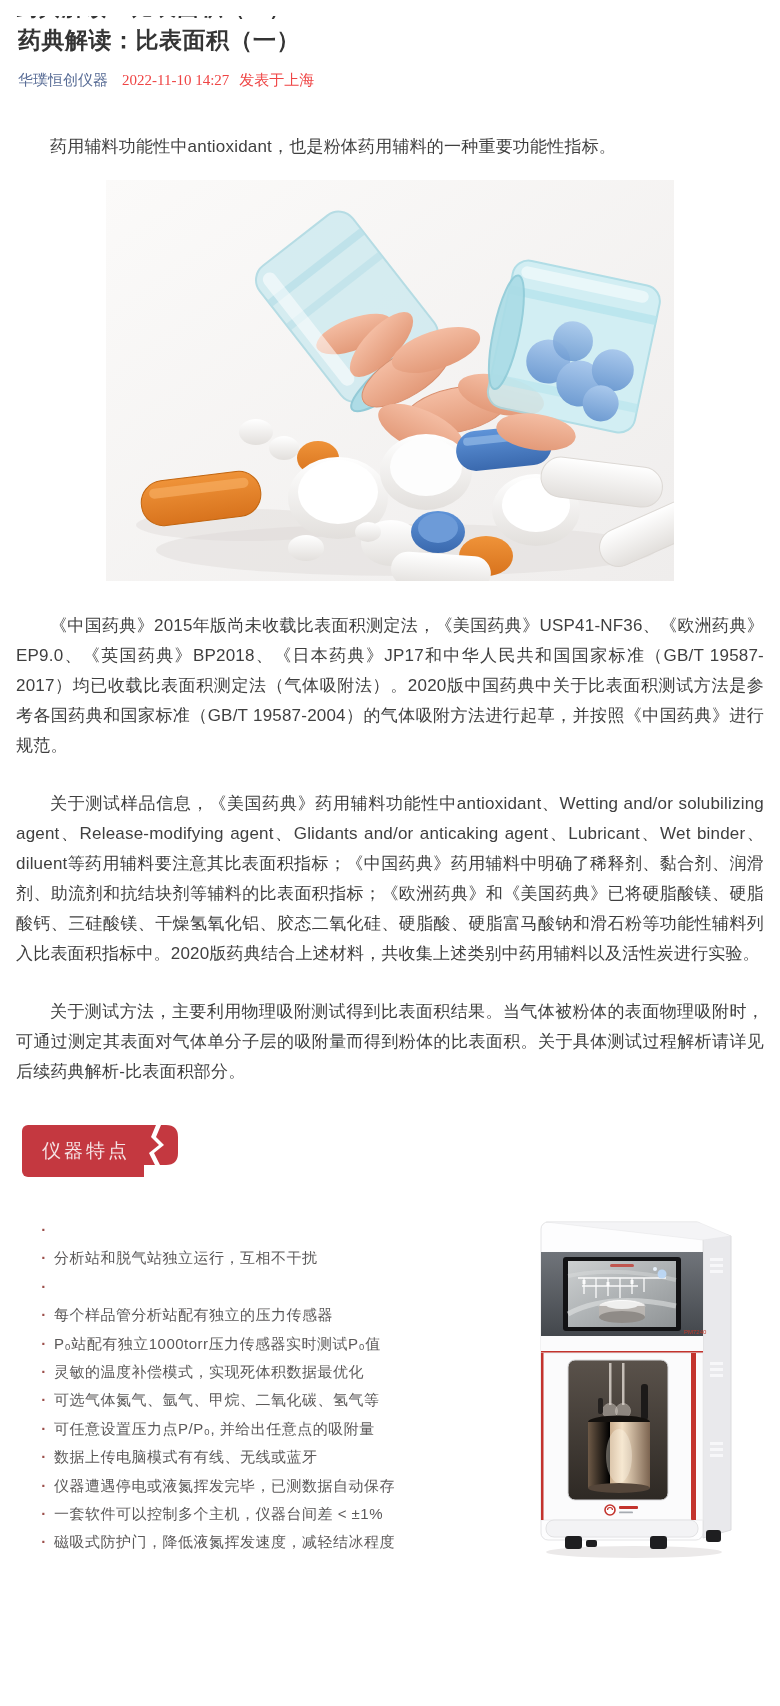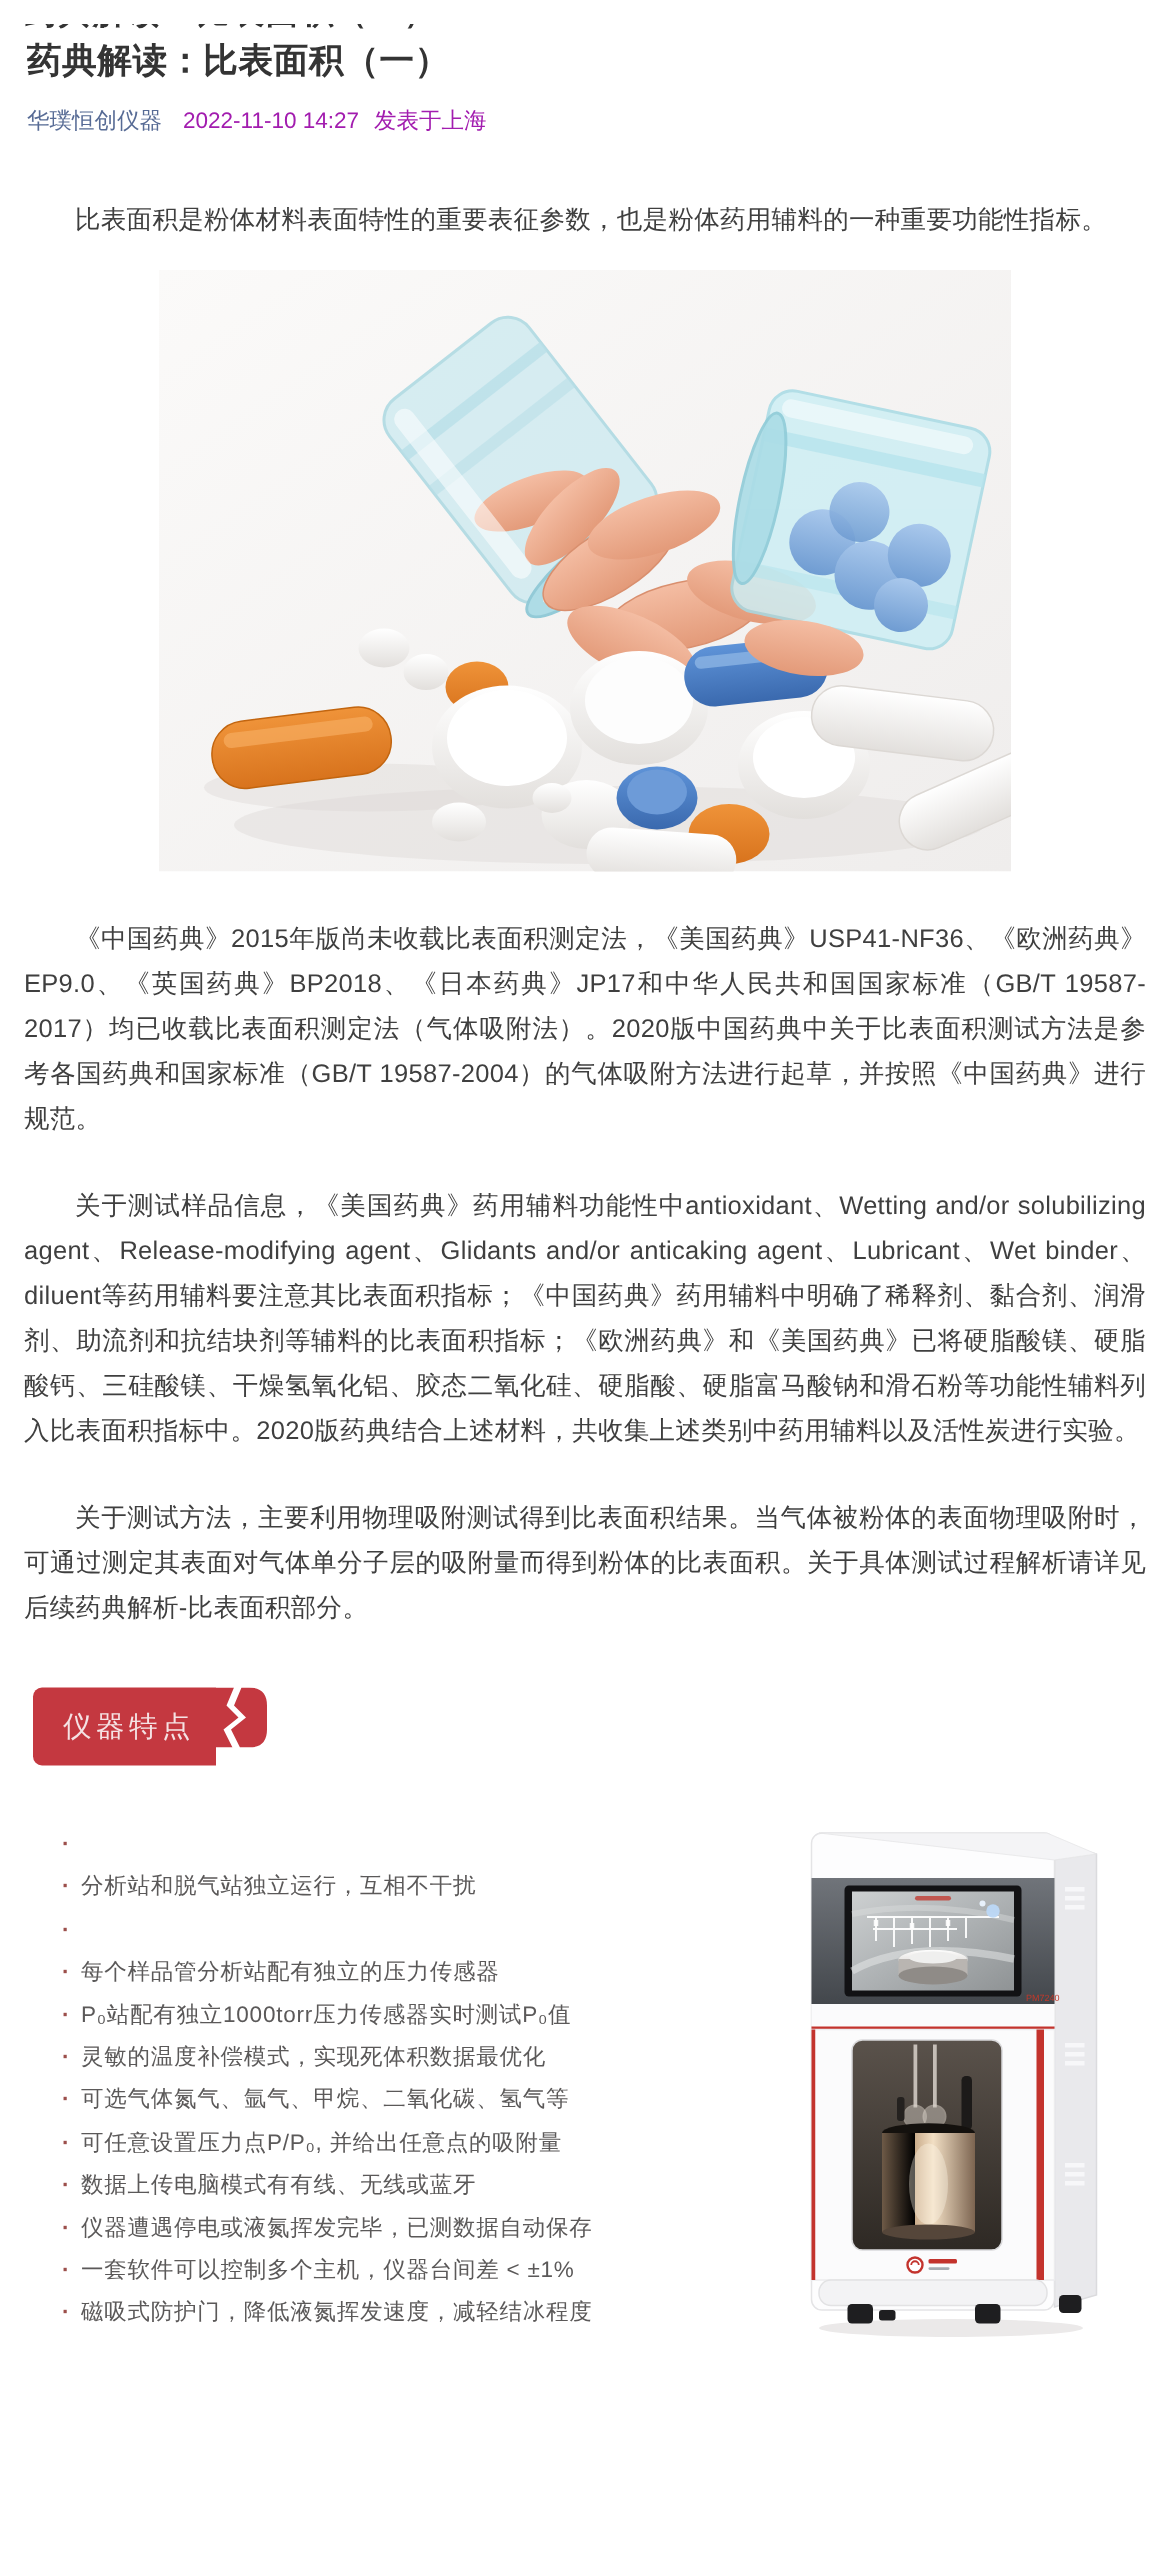--- a/index.html
+++ b/index.html
@@ -12,21 +12,21 @@
   .page{padding:16px 16px 40px 16px;box-sizing:border-box;}
 
   
   .top-clip{height:3px;overflow:hidden;}
   .top-clip .clip-text{display:block;transform:translateY(-23px);font-size:22px;font-weight:600;color:#333;letter-spacing:1px;white-space:nowrap;}
 
   .title{font-size:23px;line-height:30px;font-weight:600;color:#343434;margin:6px 0 0 2px;letter-spacing:0.5px;}
 
   .byline{display:flex;align-items:center;margin:16px 0 0 2px;font-size:15px;}
   .byline .account{color:#576b95;margin-right:14px;cursor:pointer;}
-  .byline .meta{color:#a21caf;margin-right:10px;}
+  .byline .meta{color:#ef4444;margin-right:10px;font-family:Liberation Serif, serif;}
 
   .content p{
     font-size:17px;line-height:30px;letter-spacing:0.2px;
     text-align:justify;text-indent:2em;color:#3f3f3f;
     margin:28px 0 0 0;
   }
   .content p.first{margin-top:42px;}
 
   figure.pills{margin:18px auto 30px auto;width:568px;height:401px;display:block;}
   figure.pills svg{display:block;}
@@ -59,21 +59,21 @@
 
   <h1 class="title">药典解读：比表面积（一）</h1>
 
   <div class="byline">
     <span class="account">华璞恒创仪器</span>
     <span class="meta">2022-11-10 14:27</span>
     <span class="meta">发表于上海</span>
   </div>
 
   <div class="content">
-    <p class="first">比表面积是粉体材料表面特性的重要表征参数，也是粉体药用辅料的一种重要功能性指标。</p>
+    <p class="first">药用辅料功能性中antioxidant，也是粉体药用辅料的一种重要功能性指标。</p>
 
     <figure class="pills">
       <svg width="568" height="401" viewBox="0 0 568 401" xmlns="http://www.w3.org/2000/svg">
         <defs>
           <linearGradient id="bgG" x1="0" y1="0" x2="1" y2="1">
             <stop offset="0" stop-color="#fbfaf9"></stop>
               <stop offset="1" stop-color="#efedec"></stop>
           </linearGradient>
           <linearGradient id="salmonG" x1="0" y1="0" x2="0" y2="1">
             <stop offset="0" stop-color="#f4bda3"></stop>

